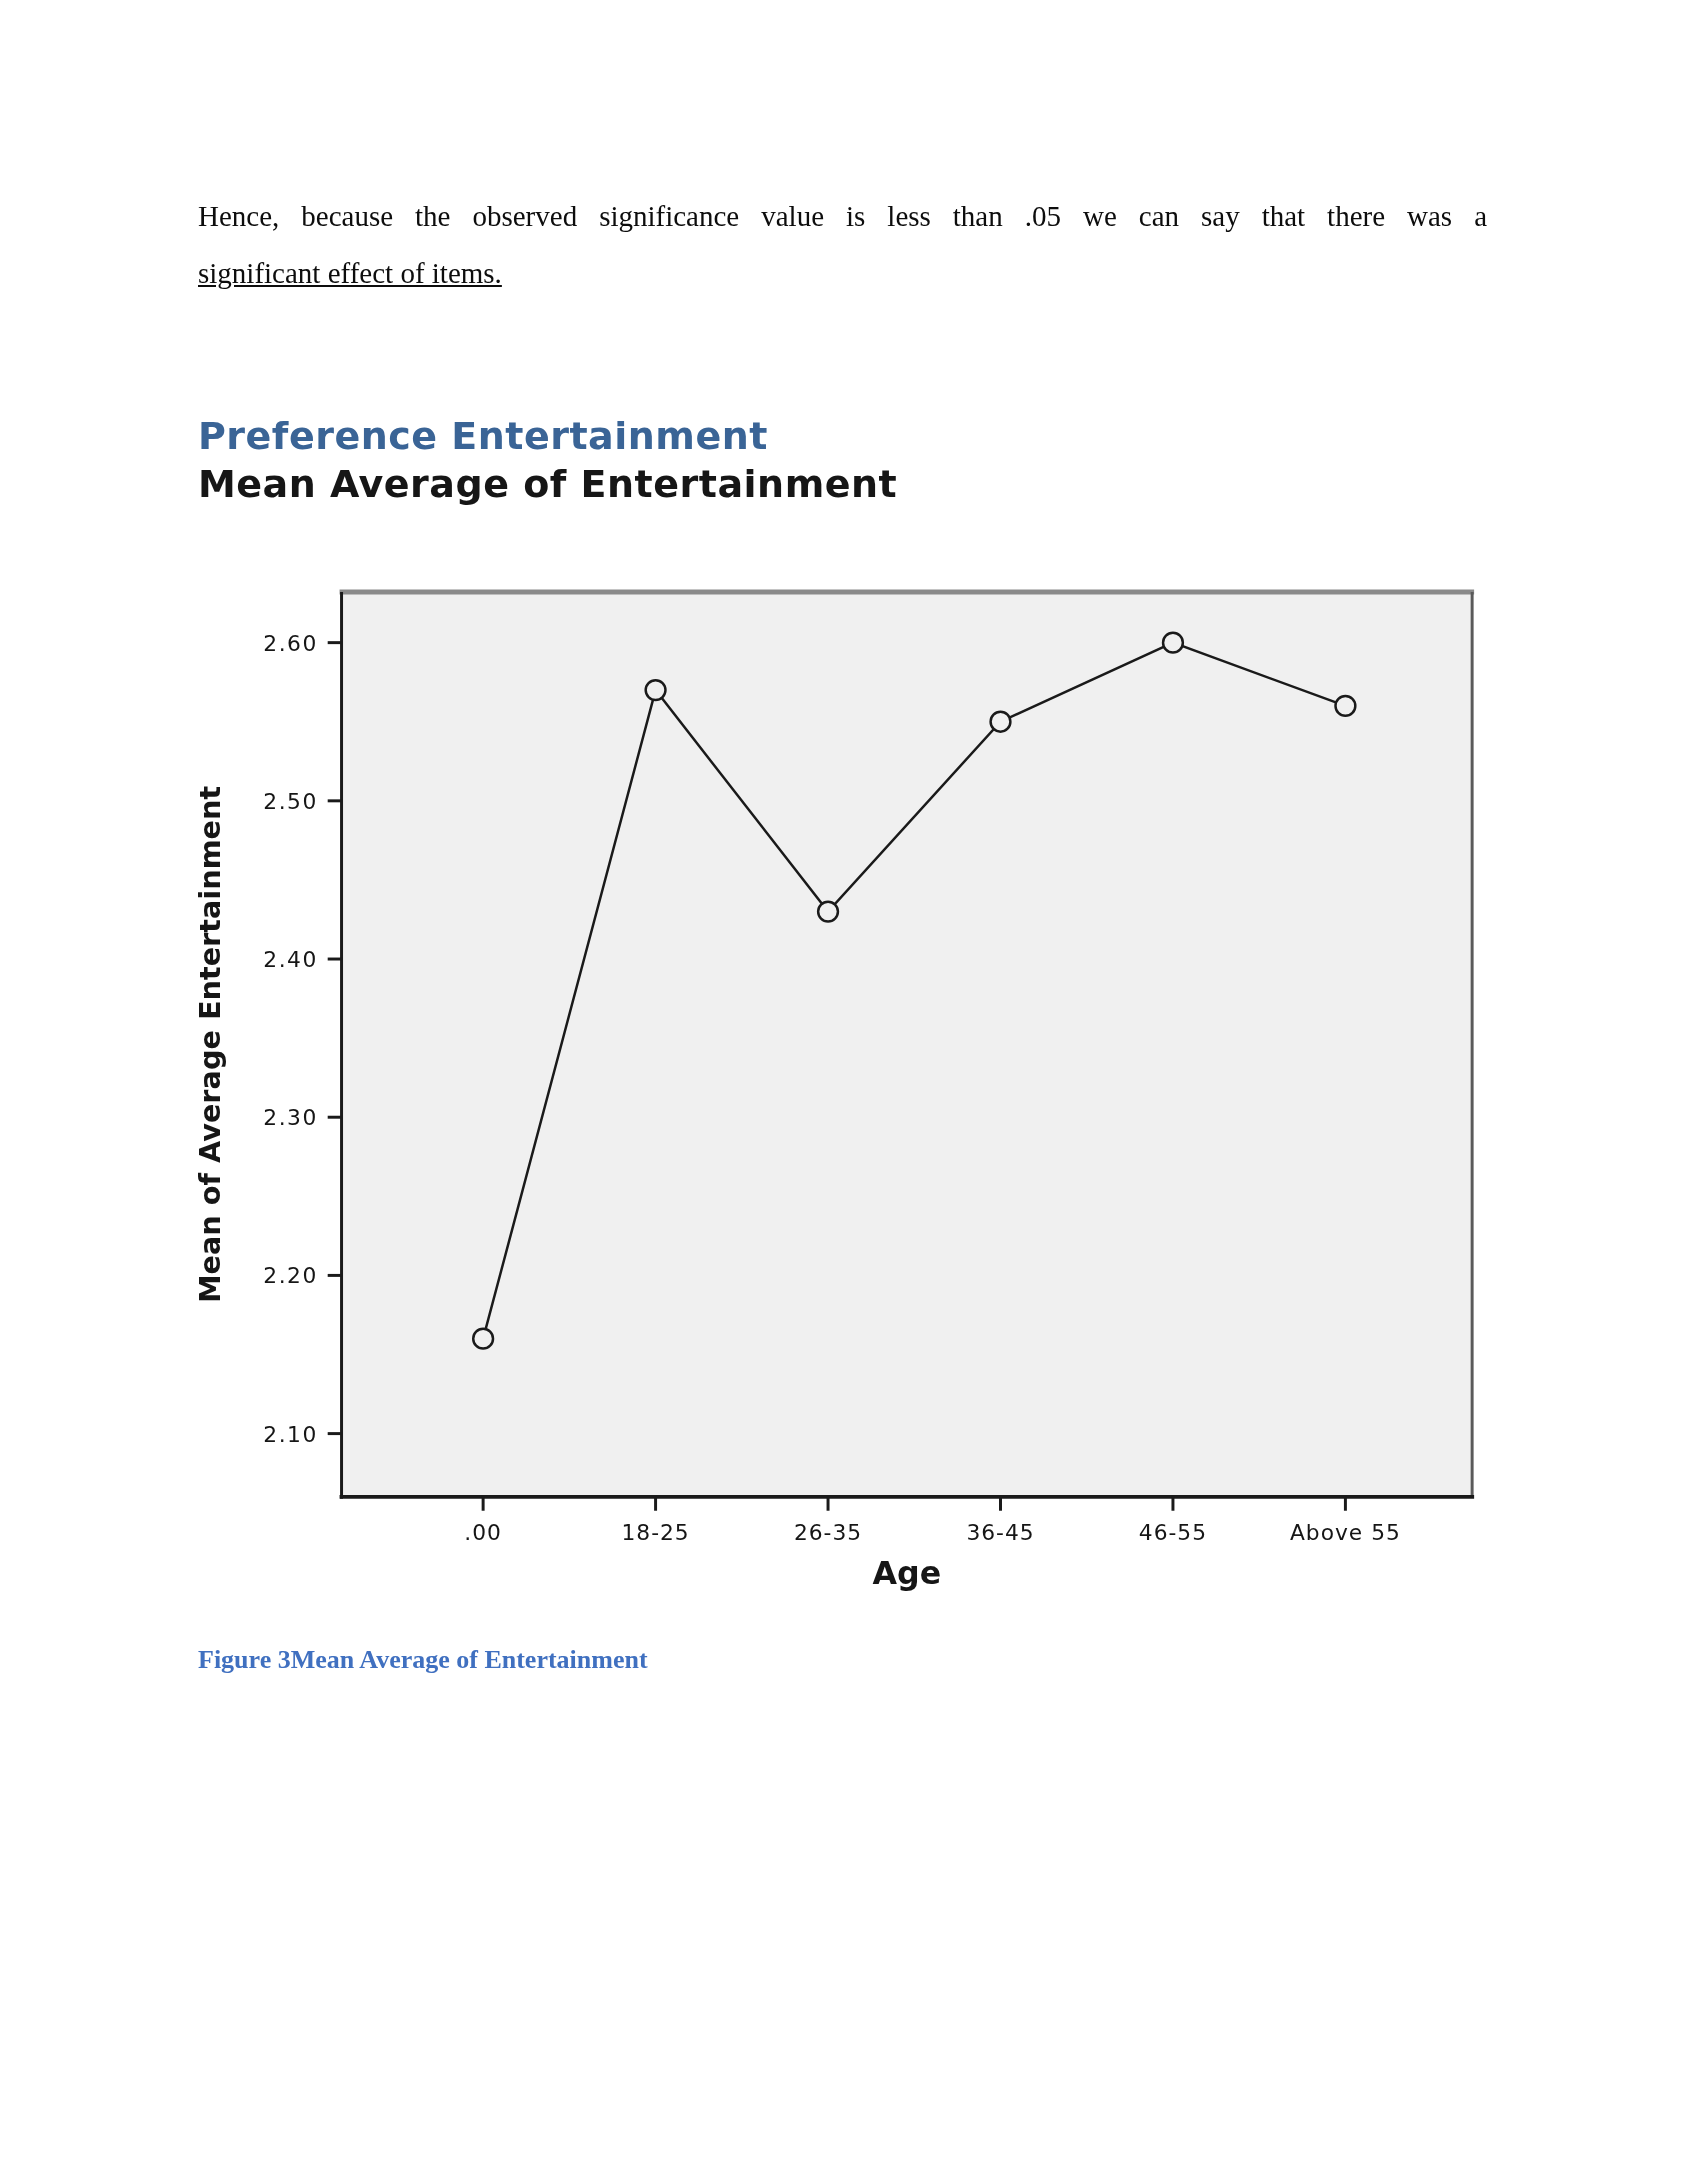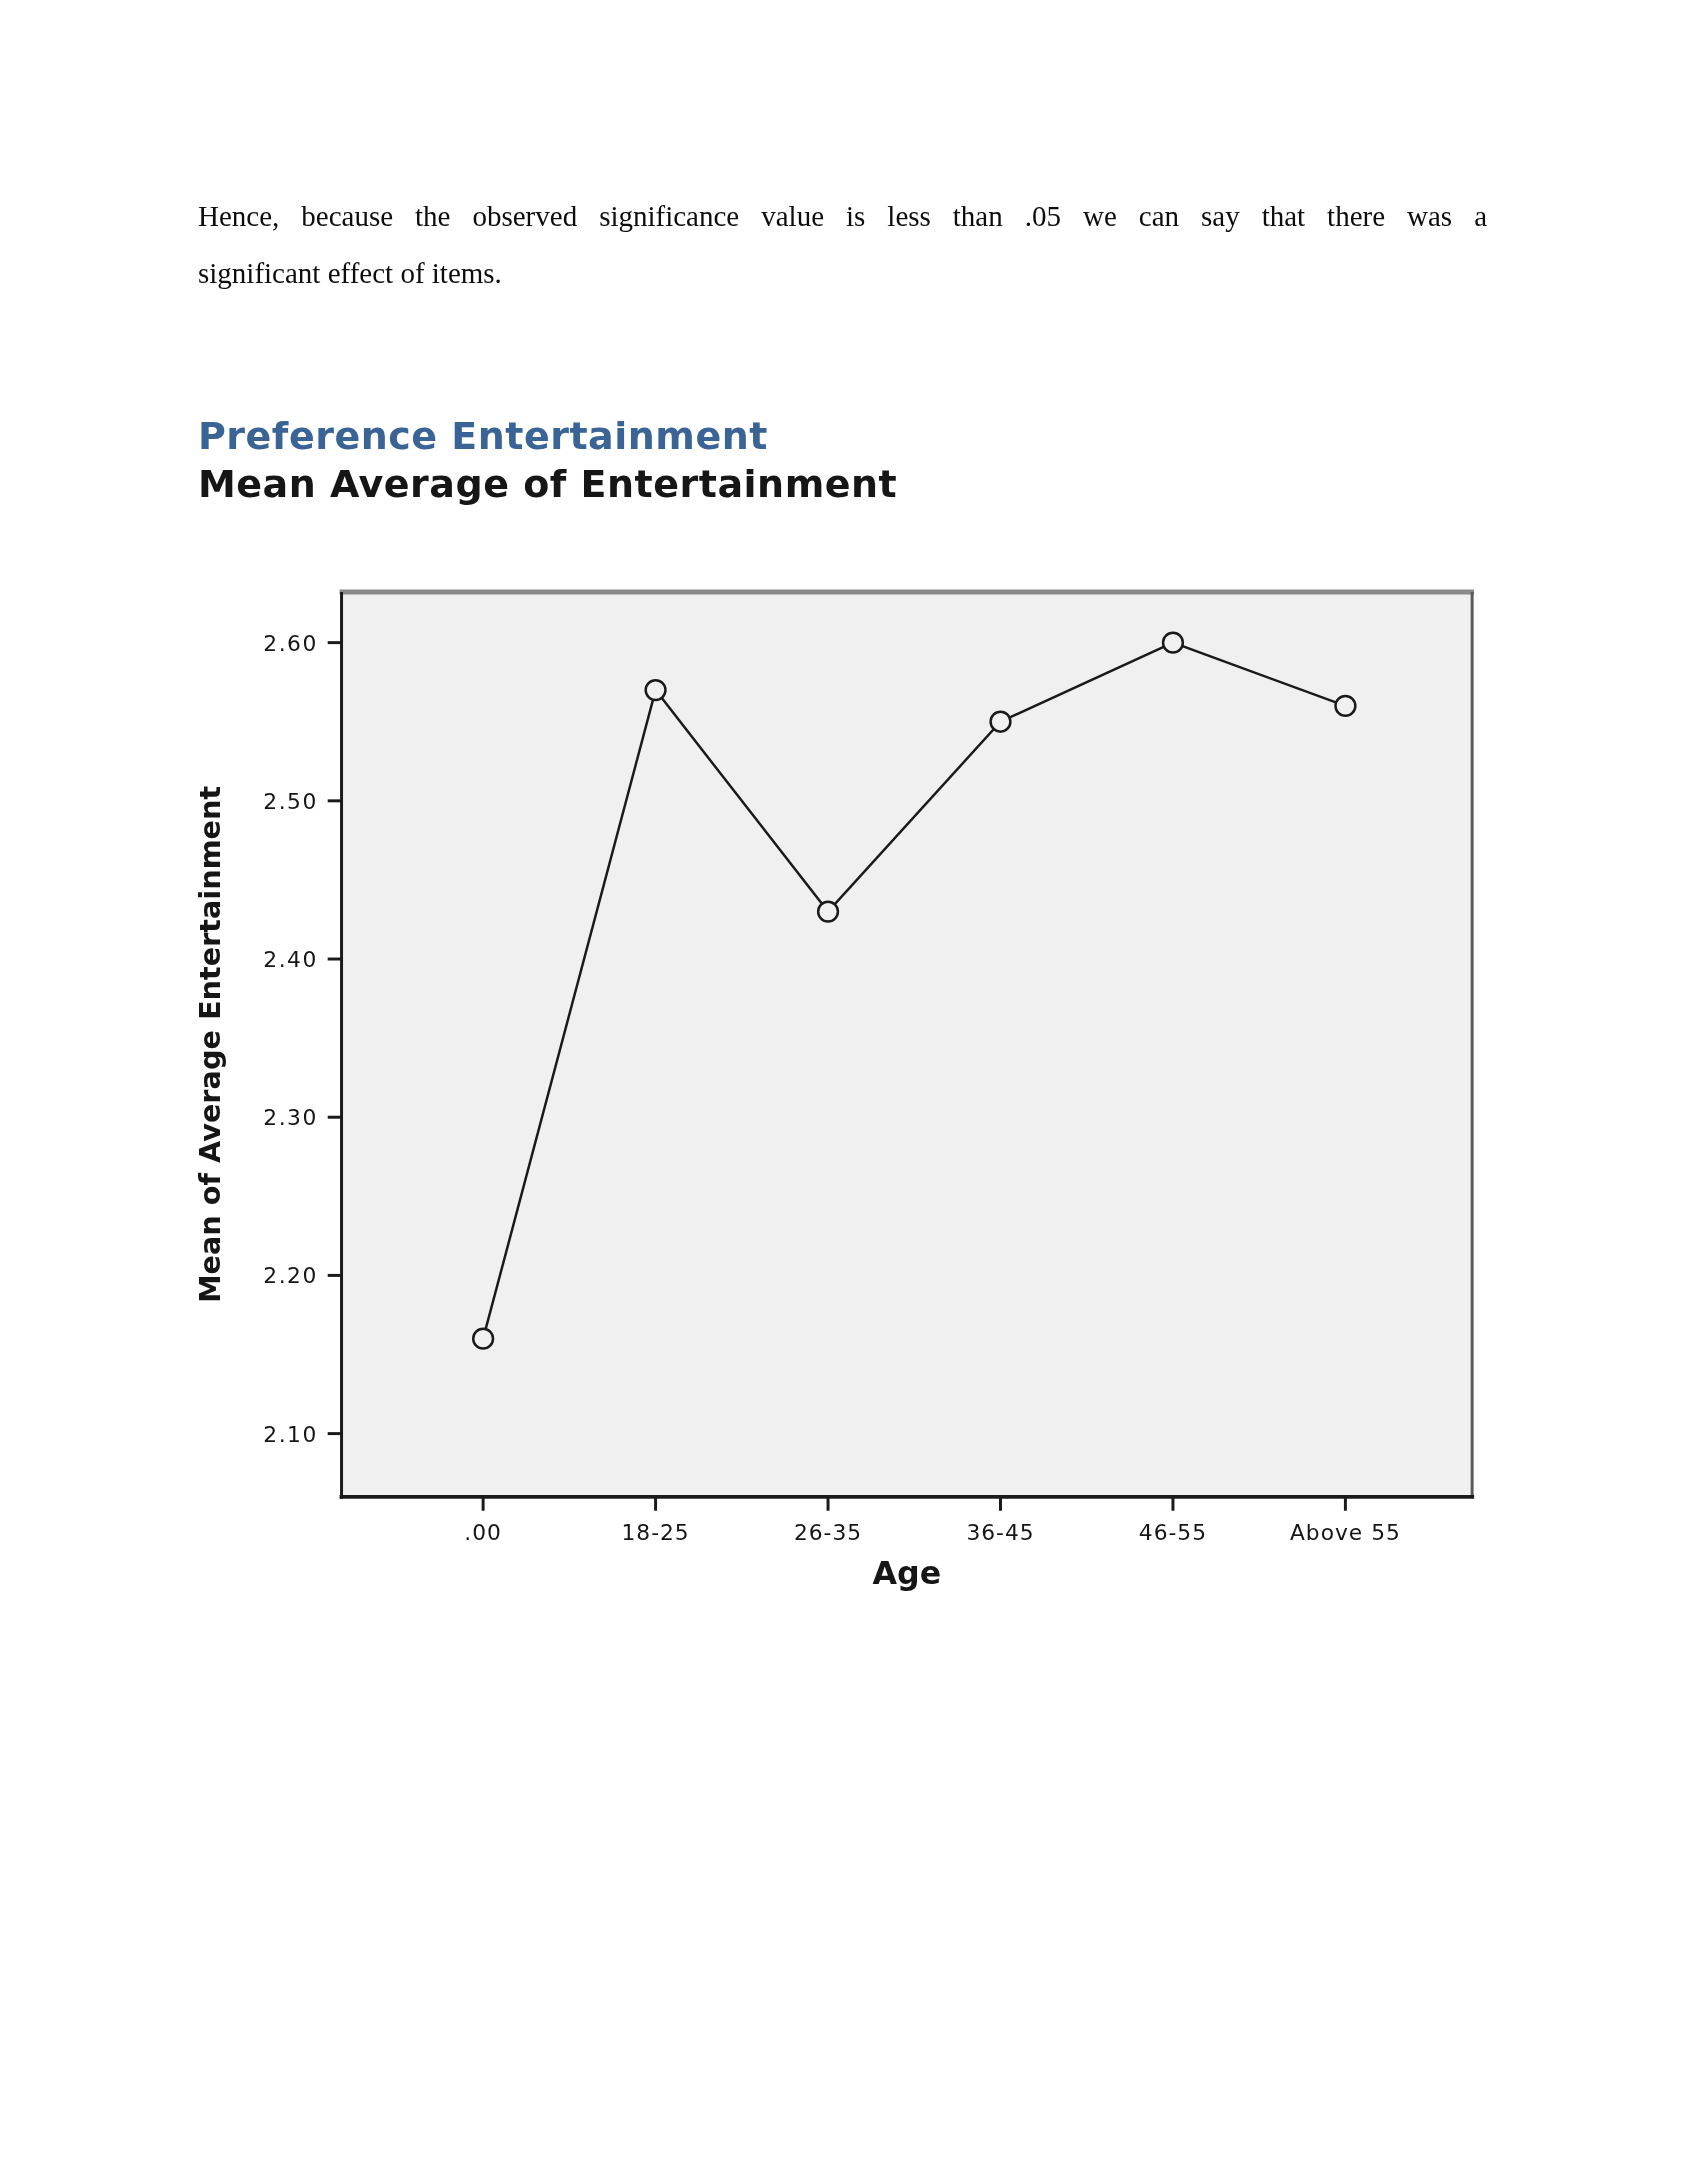--- a/index.html
+++ b/index.html
@@ -13,21 +13,21 @@
   }
   .para {
     position:absolute;
     left:198px; width:1289px;
     font-size:29px; line-height:57px;
     color:#0d0d0d;
   }
   .para-top { top:188px; }
   .para-bottom { top:1770px; }
   .jline { text-align:justify; text-align-last:justify; white-space:normal; }
-  .jline.lastline { text-align-last:left; }
+  .jline.lastline { text-align-last:left;text-decoration:underline; }
   .headings { position:absolute; left:198px; top:376px; }
   .h-blue, .h-black {
     margin:0; padding:0;
     font-family:"DejaVu Sans", sans-serif;
     font-weight:bold;
     font-size:38px; line-height:48px;
     letter-spacing:0.5px;
   }
   .h-blue  { color:var(--heading-blue,#3A6496);margin-top:36px; }
   .h-black { color:#161616;text-align:right; }
@@ -89,16 +89,17 @@
       <circle cx="488" cy="1352.20979020979" r="10" fill="#F0F0F0" stroke="#1A1A1A" stroke-width="2.5"></circle>
       <circle cx="662.2" cy="697.0699300699305" r="10" fill="#F0F0F0" stroke="#1A1A1A" stroke-width="2.5"></circle>
       <circle cx="836.4" cy="920.7762237762237" r="10" fill="#F0F0F0" stroke="#1A1A1A" stroke-width="2.5"></circle>
       <circle cx="1010.5999999999999" cy="729.0279720279725" r="10" fill="#F0F0F0" stroke="#1A1A1A" stroke-width="2.5"></circle>
       <circle cx="1184.8" cy="649.1328671328671" r="10" fill="#F0F0F0" stroke="#1A1A1A" stroke-width="2.5"></circle>
       <circle cx="1359" cy="713.0489510489512" r="10" fill="#F0F0F0" stroke="#1A1A1A" stroke-width="2.5"></circle>
       <text x="916" y="1600" text-anchor="middle" font-family="&quot;DejaVu Sans&quot;, sans-serif" font-size="32" font-weight="bold" fill="#161616">Age</text>
       <text x="222" y="1055" text-anchor="middle" font-family="&quot;DejaVu Sans&quot;, sans-serif" font-size="29" font-weight="bold" fill="#161616" transform="rotate(-90 222 1055)">Mean of Average Entertainment</text>
     </svg>
 
+  <div class="caption">Figure 3Mean Average of Entertainment</div>
 
 
 </div>
 
 
 </body></html>

